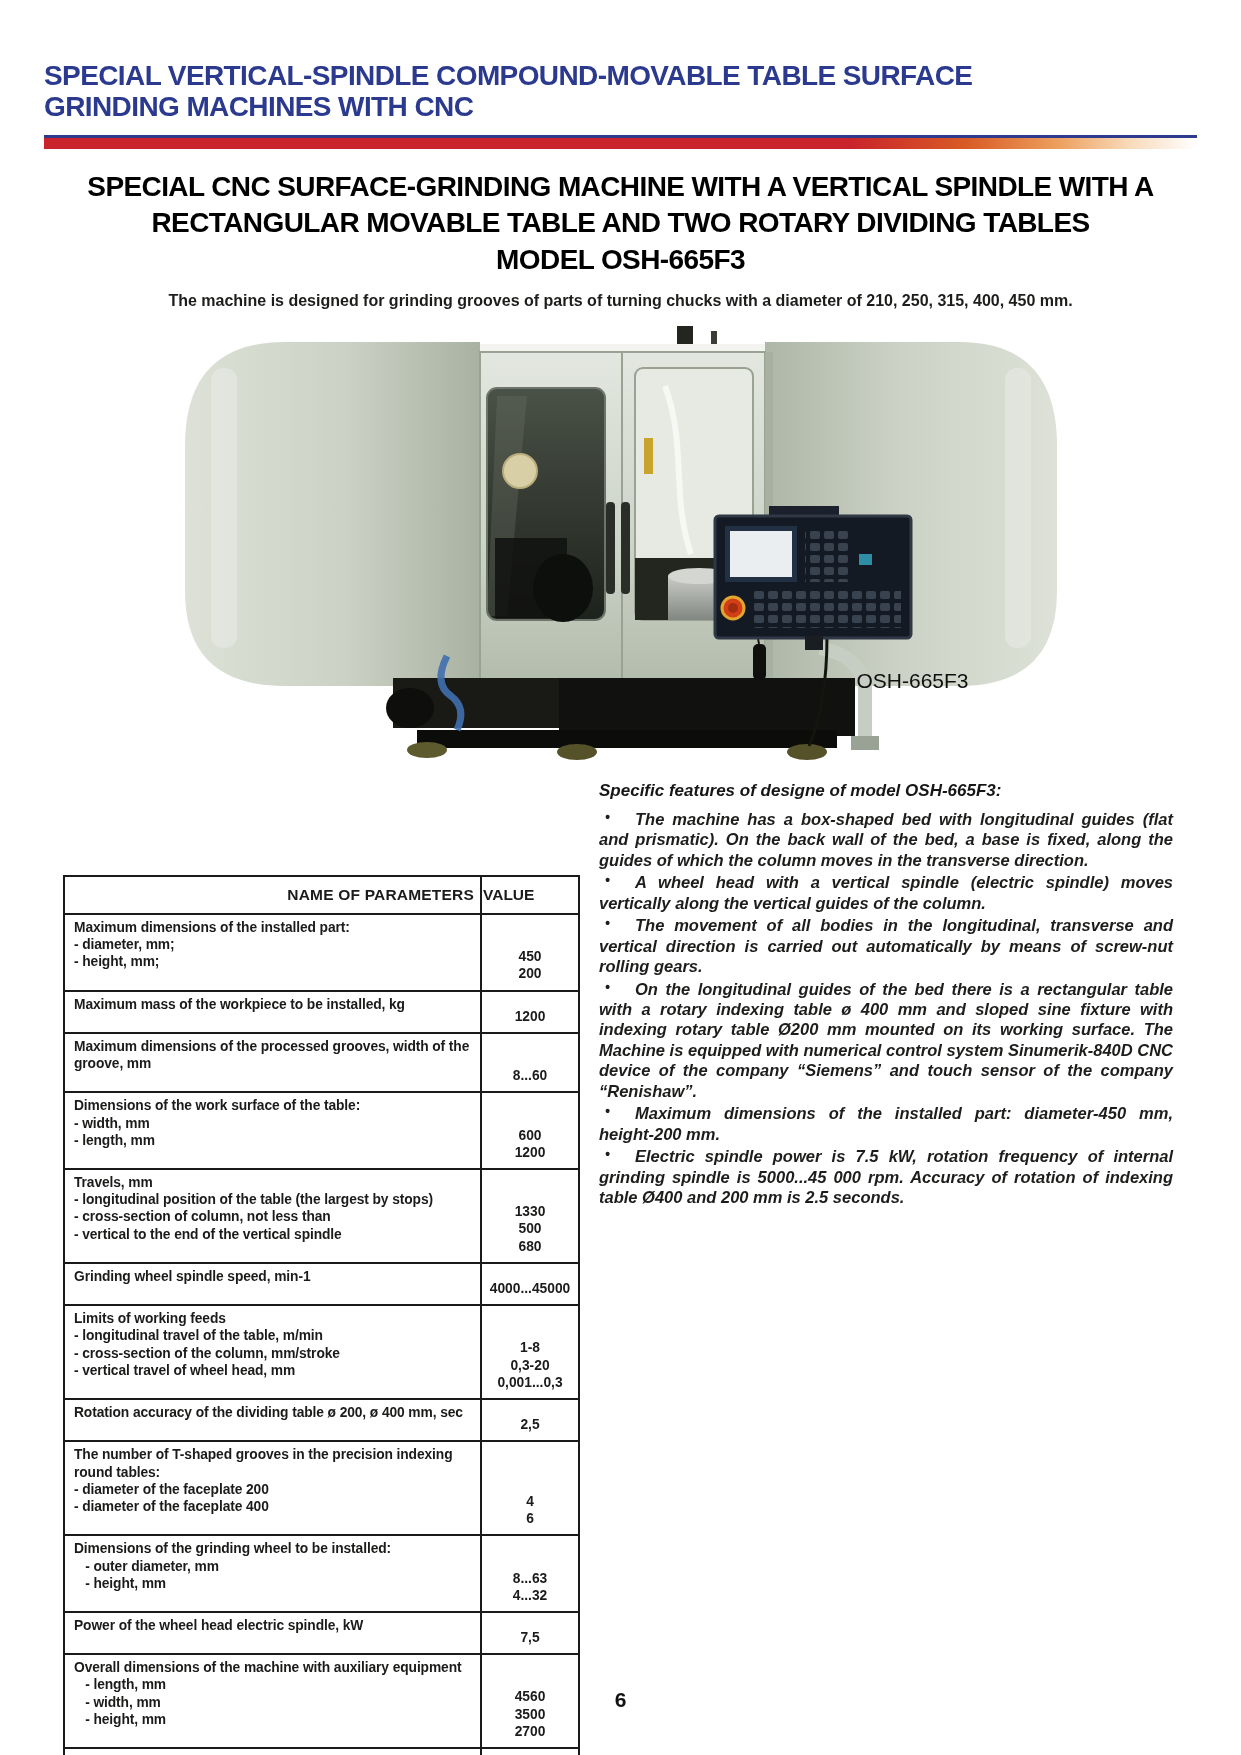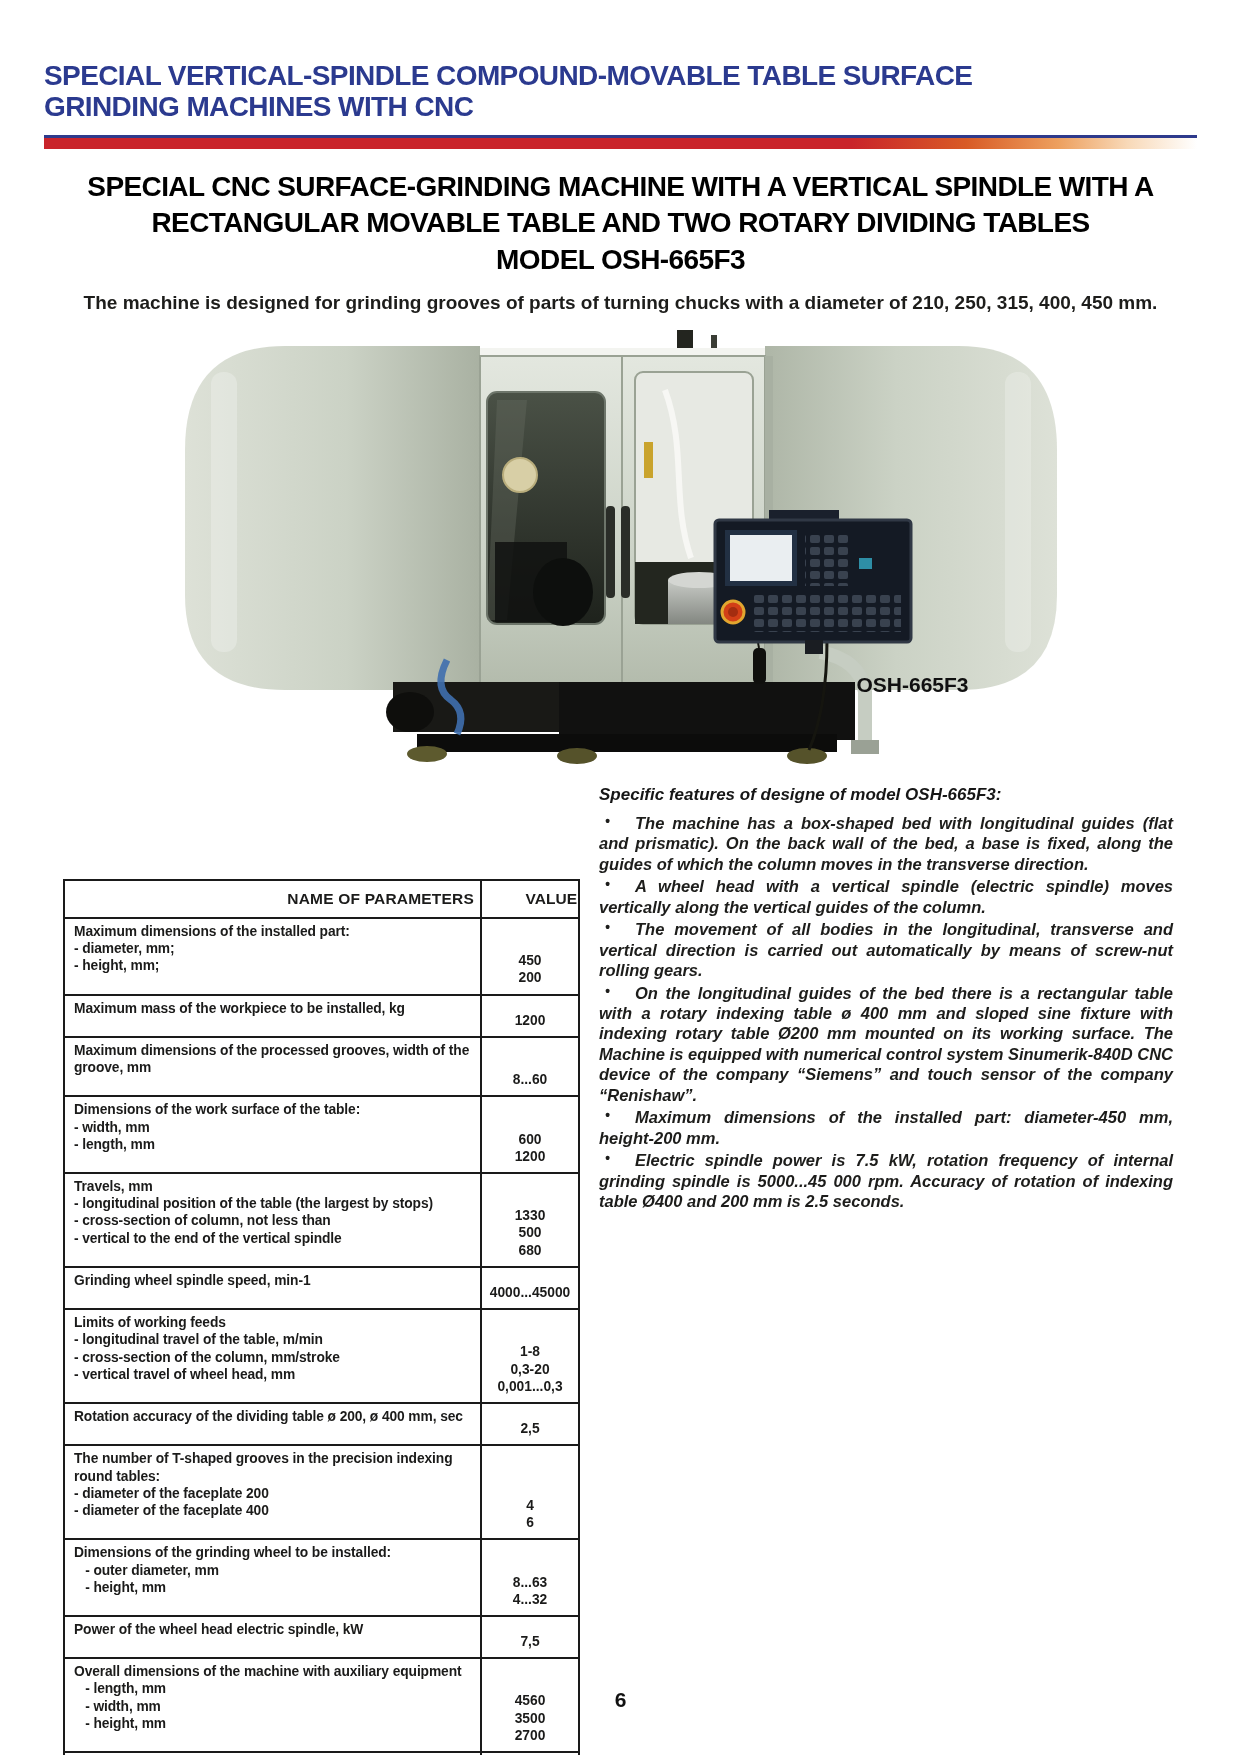--- a/index.html
+++ b/index.html
@@ -15,40 +15,40 @@
   .red-bar{
     margin:12px 44px 0 44px;height:11px;border-top:3px solid #2e3a8c;
     background:linear-gradient(90deg,#c9242b 0%,#c9242b 70%,#d85b26 80%,#eda05f 88%,#f8d9b8 94%,#ffffff 100%);
   }
   
   .model-title{
     margin:20px 40px 0 40px;text-align:center;font-size:28px;font-weight:bold;
     line-height:1.3;color:#000000;letter-spacing:-0.6px;white-space:pre-line;
   }
   .subtitle{
-    margin:14px 40px 0 40px;text-align:center;font-size:19px;font-weight:bold;color:#1d1d1b;
+    margin:14px 40px 0 40px;text-align:center;font-size:16px;font-weight:bold;color:#1d1d1b;
   }
   
   .photo{
     position:relative;width:912px;height:437px;margin:16px auto 0 auto;
   }
   .photo svg{display:block;}
   .caption{
-    position:absolute;right:108px;bottom:70px;font-size:21px;font-weight:bold;color:#101010;
+    position:absolute;right:108px;bottom:70px;font-size:21px;font-weight:normal;color:#101010;
     letter-spacing:0px;
   }
   
   .columns{display:flex;align-items:flex-start;margin:18px 40px 0 63px;}
   .left-col{width:517px;margin-top:94px;flex:none;}
   .right-col{width:574px;margin-left:19px;flex:none;font-style:italic;}
   
   table.params{border-collapse:collapse;width:517px;font-size:13.8px;font-weight:bold;color:#1b1b1a;}
   table.params th,table.params td{border:2px solid #1a1a1a;}
   th.name-h{text-align:right;padding:9px 6px;font-size:15.5px;letter-spacing:0.2px;}
-  th.val-h{text-align:right;width:94px;font-size:15.5px;}
+  th.val-h{text-align:left;width:94px;font-size:15.5px;}
   td.name-cell{padding:4px 8px 19px 9px;white-space:pre-line;line-height:1.25;vertical-align:top;letter-spacing:-0.1px;}
   td.val-cell{text-align:center;white-space:pre-line;vertical-align:bottom;padding:8px 3px 7px 3px;line-height:1.25;}
   
   .right-col h3{margin:0 0 8px 0;font-size:17px;font-weight:bold;color:#161616;}
   .bullet-item{margin:0 0 2px 0;font-size:16.5px;font-weight:bold;line-height:1.24;text-align:justify;color:#1d1d1b;}
   .bullet{display:inline-block;width:30px;padding-left:6px;font-size:14px;vertical-align:top;}
   .bullet-item .bullet + span{display:inline;}
   
   .page-number{position:absolute;left:0;right:0;top:1688px;text-align:center;font-size:21px;font-weight:bold;color:#111;}
 </style>

